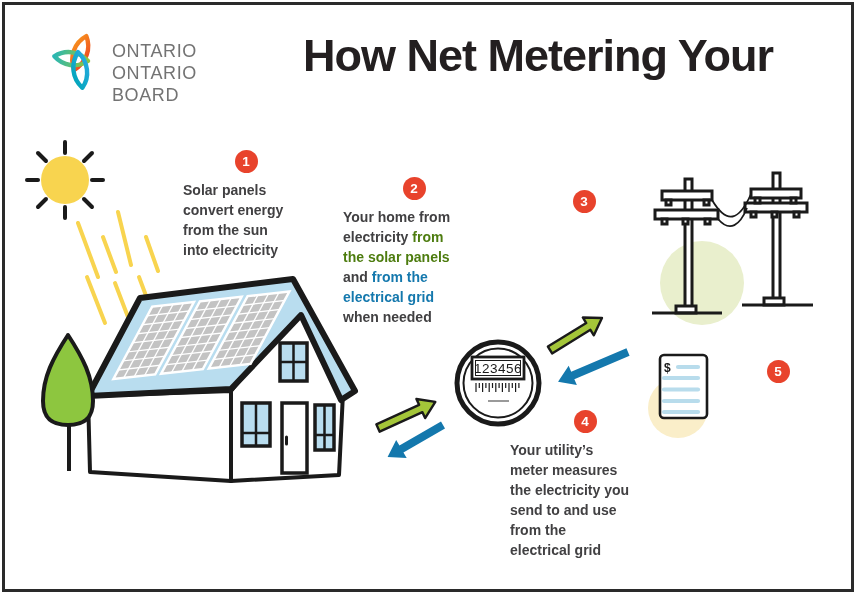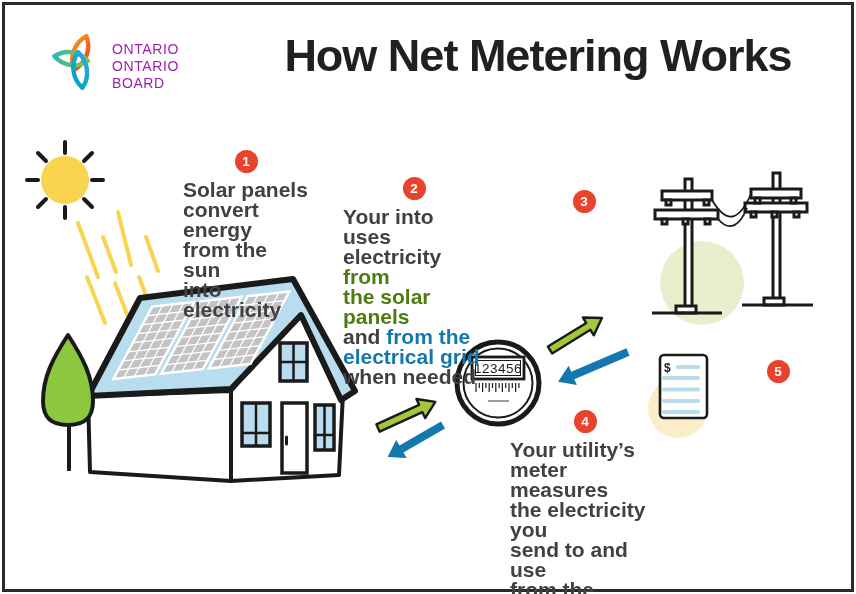--- a/index.html
+++ b/index.html
@@ -3,29 +3,29 @@
 <meta charset="utf-8">
 <style>
   html,body{margin:0;padding:0;background:#fff;}
   .canvas{
     position:relative;width:856px;height:594px;background:#ffffff;overflow:hidden;
     font-family:"Liberation Sans", sans-serif;
   }
   .frame{position:absolute;inset:2px;border:3px solid #2a2a2a;pointer-events:none;}
   .abs{position:absolute;}
   
-  .logo-text{left:112px;top:41px;color:#a21caf;font-size:14px;letter-spacing:.6px;line-height:1.22;font-weight:500;}
+  .logo-text{left:112px;top:41px;color:#737373;font-size:18px;letter-spacing:.6px;line-height:1.22;font-weight:500;}
   .title{left:240px;top:30px;width:596px;text-align:center;color:#231f20;
          font-size:45px;font-weight:900;letter-spacing:-1px;white-space:nowrap;}
   
   .step{text-align:left;}
   .badge{width:23px;height:23px;border-radius:50%;background:#e8432c;color:#fff;
          font-size:13.5px;font-weight:700;display:flex;align-items:center;justify-content:center;
          margin:0 auto 7px auto;}
-  .step-text{color:#414042;font-size:21px;font-weight:700;line-height:20px;white-space:pre-line;}
+  .step-text{color:#414042;font-size:14px;font-weight:700;line-height:20px;white-space:pre-line;}
   .seg.dark{color:#414042;}
   .seg.green{color:#4d7c0f;}
   .seg.blue{color:#1478ad;}
   svg{display:block;}
 </style>
 </head>
 <body>
 
 <div class="canvas">
   <div class="frame"></div>
@@ -56,21 +56,21 @@
         <path d="M0,0 C11,-9 26,-9 36,0 C26,9 11,9 0,0 Z" stroke="url(#gB)"></path>
       </g>
     </g>
   </svg>
   <div class="abs logo-text">
     <div>ONTARIO</div>
     <div>ONTARIO</div>
     <div>BOARD</div>
   </div>
 
-  <div class="abs title">How Net Metering Works</div>
+  <div class="abs title">How Net Metering Your</div>
 
   <svg class="abs" style="left:15px;top:125px" width="165" height="205" viewBox="0 0 165 205">
     <g stroke="#1a1a1a" stroke-width="4" stroke-linecap="round">
       <line x1="50" y1="17" x2="50" y2="28"></line>
       <line x1="77" y1="28" x2="69" y2="36"></line>
       <line x1="88" y1="55" x2="77" y2="55"></line>
       <line x1="77" y1="82" x2="69" y2="74"></line>
       <line x1="50" y1="93" x2="50" y2="82"></line>
       <line x1="23" y1="82" x2="31" y2="74"></line>
       <line x1="12" y1="55" x2="23" y2="55"></line>
@@ -262,21 +262,21 @@
   <div class="abs step" style="left:183px;top:150px;width:126px">
     <div class="badge">1</div>
     <div class="step-text">Solar panels
 convert energy
 from the sun
 into electricity</div>
   </div>
 
   <div class="abs step" style="left:343px;top:177px;width:142px">
     <div class="badge">2</div>
-    <div class="step-text"><span class="seg dark">Your into uses
+    <div class="step-text"><span class="seg dark">Your home from
 electricity </span><span class="seg green">from
 the solar panels</span><span class="seg dark">
 and </span><span class="seg blue">from the
 electrical grid</span><span class="seg dark">
 when needed</span></div>
   </div>
 
   <div class="abs step" style="left:504px;top:190px;width:160px">
     <div class="badge">3</div>
   </div>

